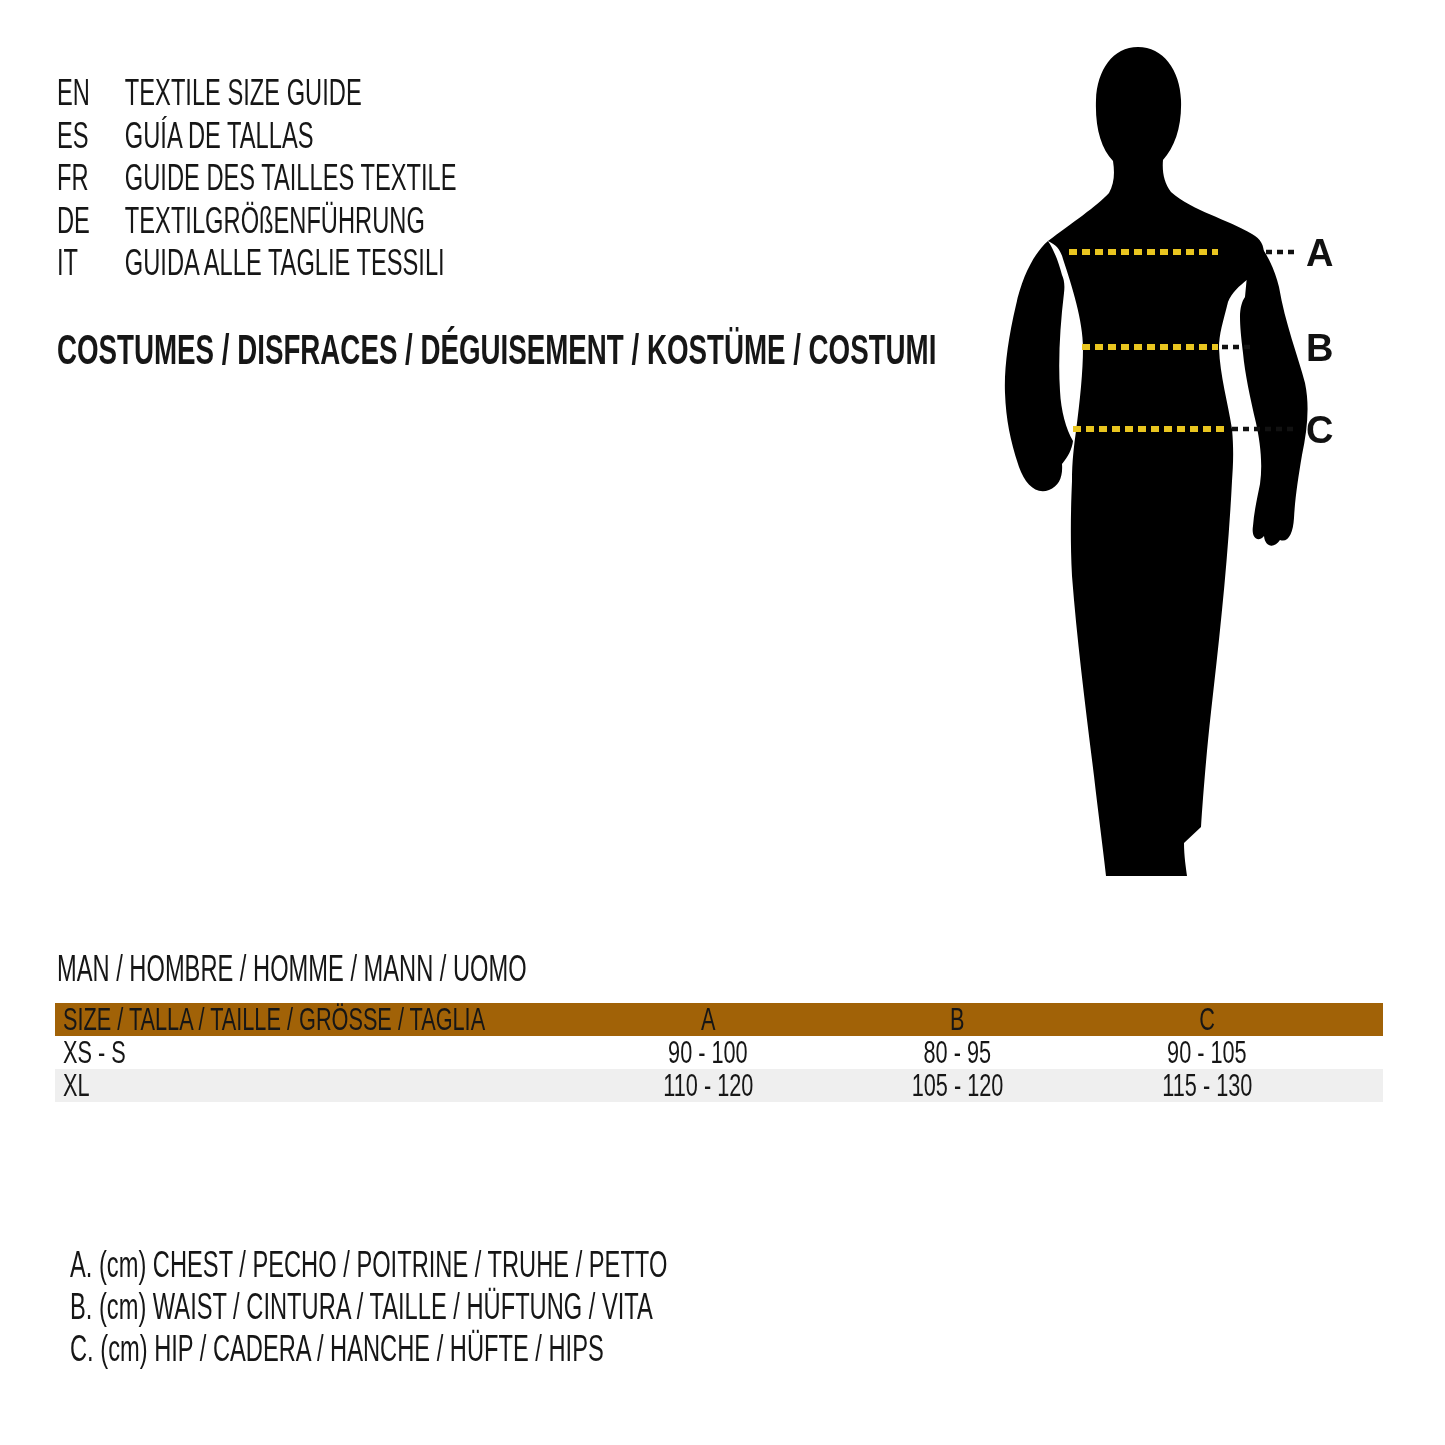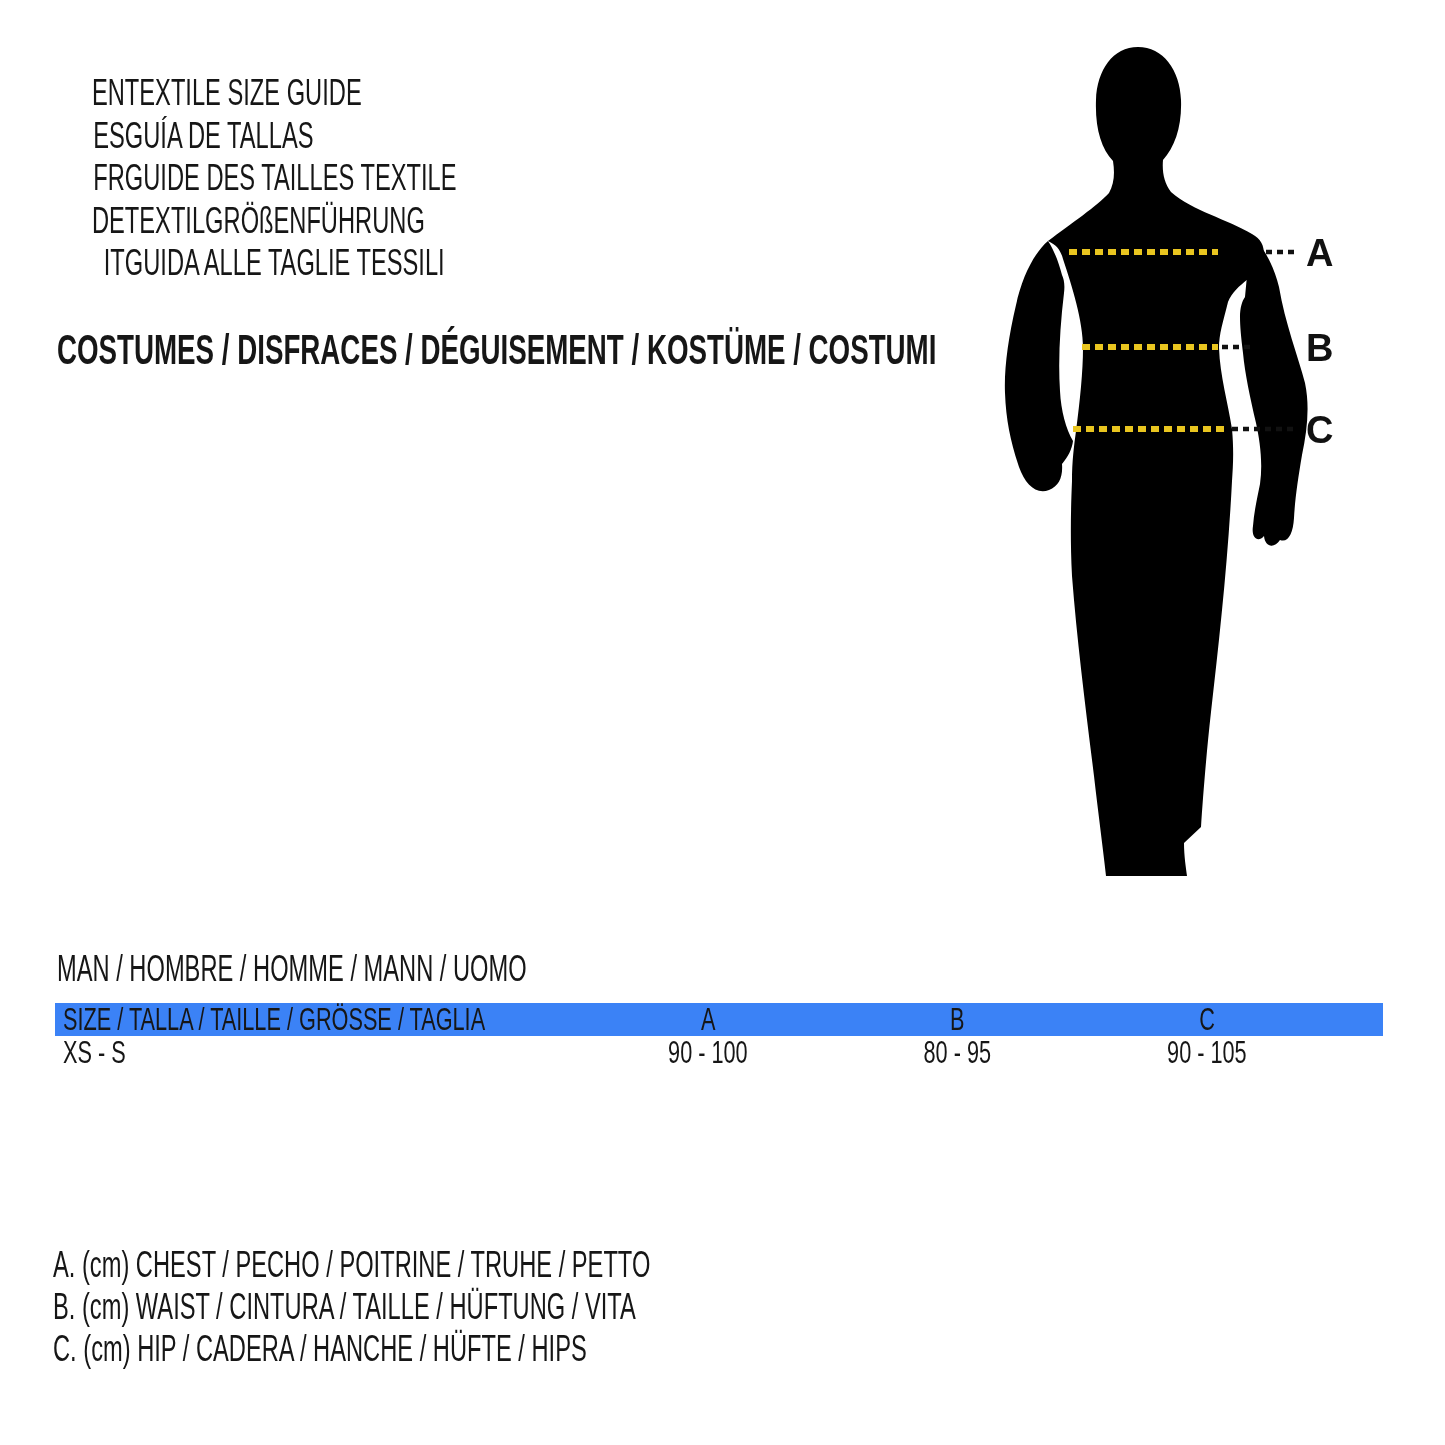--- a/index.html
+++ b/index.html
@@ -2,21 +2,21 @@
 <html><head>
 <meta charset="utf-8">
 <style>
   html,body{margin:0;padding:0;}
   body{
     width:1445px;height:1445px;position:relative;background:#ffffff;
     font-family:"Liberation Sans","DejaVu Sans",sans-serif;color:#161616;
     overflow:hidden;
   }
 
-  .lang-block{position:absolute;left:57px;top:72px;text-align:right;}
+  .lang-block{position:absolute;left:57px;top:72px;}
   .lang-row{height:42.5px;line-height:42.5px;font-size:37px;transform:scaleX(0.64);transform-origin:left top;display:flex;white-space:nowrap;}
   .lang-code{width:106px;flex:0 0 106px;}
   .lang-label{}
 
   .category-title{
     position:absolute;left:57px;top:326px;font-size:42px;font-weight:bold;
     transform:scaleX(0.66);transform-origin:left top;white-space:nowrap;letter-spacing:0;
   }
 
   .figure-wrap{position:absolute;left:960px;top:30px;width:480px;height:860px;}
@@ -28,27 +28,27 @@
 
   .size-table{
     position:absolute;left:55px;top:1003px;width:1328px;border-collapse:collapse;
     table-layout:fixed;font-size:31px;
   }
   .size-table th,.size-table td{
     height:33px;padding:0;margin:0;font-weight:normal;text-align:center;vertical-align:middle;
     line-height:33px;
   }
   .size-table th:first-child,.size-table td:first-child{text-align:left;padding-left:8px;}
-  .size-table thead tr{background:#3b82f6;margin-top:15px;}
+  .size-table thead tr{background:#a16207;margin-top:15px;}
   .size-table tbody tr:nth-child(even){background:#efefef;}
   .size-table tbody tr:nth-child(odd){background:#ffffff;}
   .cx{display:inline-block;transform:scaleX(0.70);transform-origin:center center;white-space:nowrap;}
   .size-table th:first-child .cx,.size-table td:first-child .cx{transform-origin:left center;}
 
-  .footnotes{position:absolute;left:53px;top:1244px;}
+  .footnotes{position:absolute;left:70px;top:1244px;}
   .footnote-row{height:42px;line-height:42px;font-size:37px;transform:scaleX(0.64);transform-origin:left top;white-space:nowrap;}
 </style>
 </head>
 <body>
 
 <div class="lang-block">
   <div class="lang-row">
     <span class="lang-code">EN</span>
     <span class="lang-label">TEXTILE SIZE GUIDE</span>
   </div>
@@ -169,20 +169,27 @@
     </tr>
   </thead>
   <tbody>
     <tr>
       <td><span class="cx">XS - S</span></td>
       <td><span class="cx">90 - 100</span></td>
       <td><span class="cx">80 - 95</span></td>
       <td><span class="cx">90 - 105</span></td>
       <td></td>
     </tr>
+    <tr>
+      <td><span class="cx">XL</span></td>
+      <td><span class="cx">110 - 120</span></td>
+      <td><span class="cx">105 - 120</span></td>
+      <td><span class="cx">115 - 130</span></td>
+      <td></td>
+    </tr>
   </tbody>
 </table>
 
 <div class="footnotes">
   <div class="footnote-row">A. (cm) CHEST / PECHO / POITRINE / TRUHE / PETTO</div>
   <div class="footnote-row">B. (cm) WAIST / CINTURA / TAILLE / HÜFTUNG / VITA</div>
   <div class="footnote-row">C. (cm) HIP / CADERA / HANCHE / HÜFTE / HIPS</div>
 </div>
 
 </body></html>

